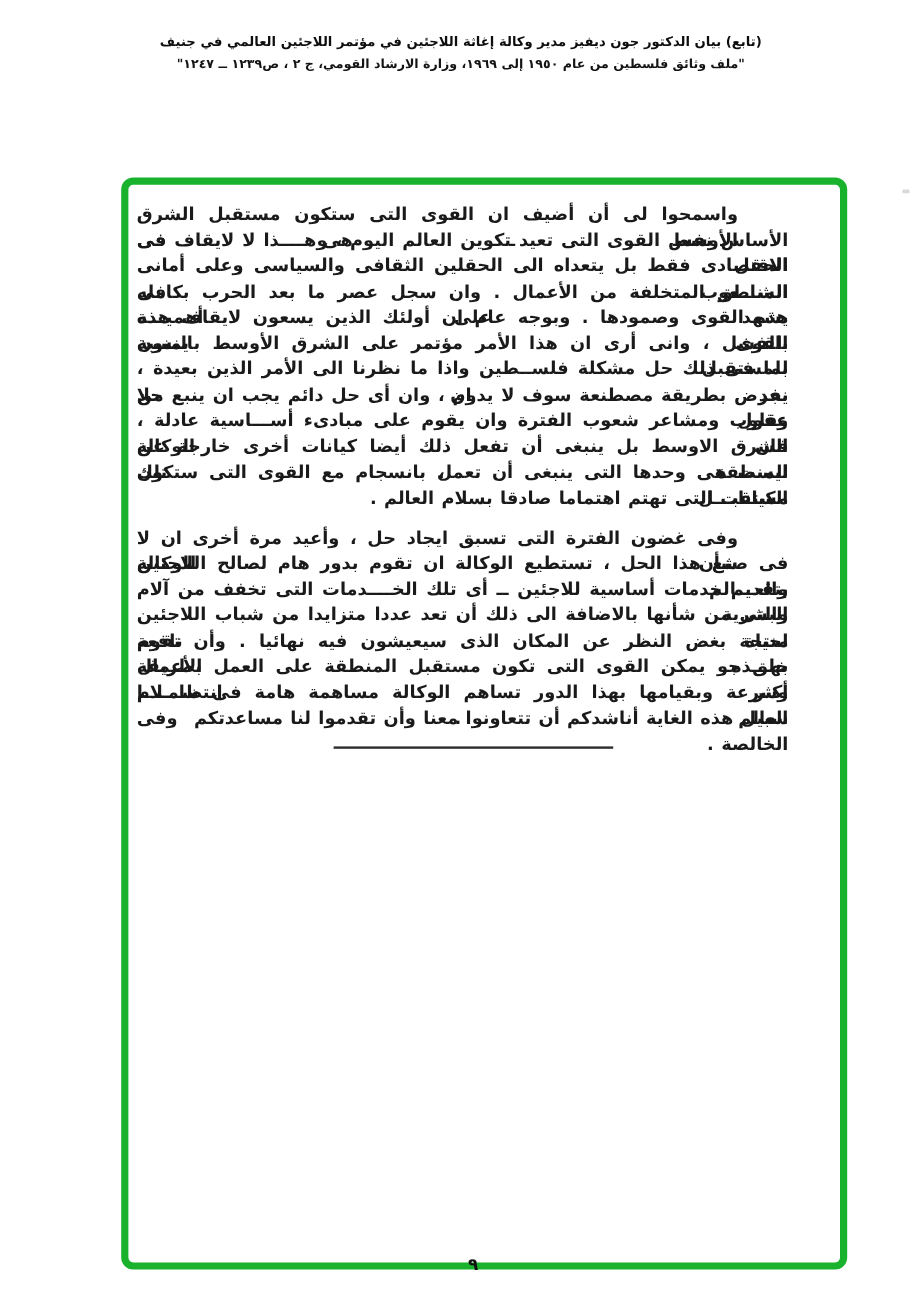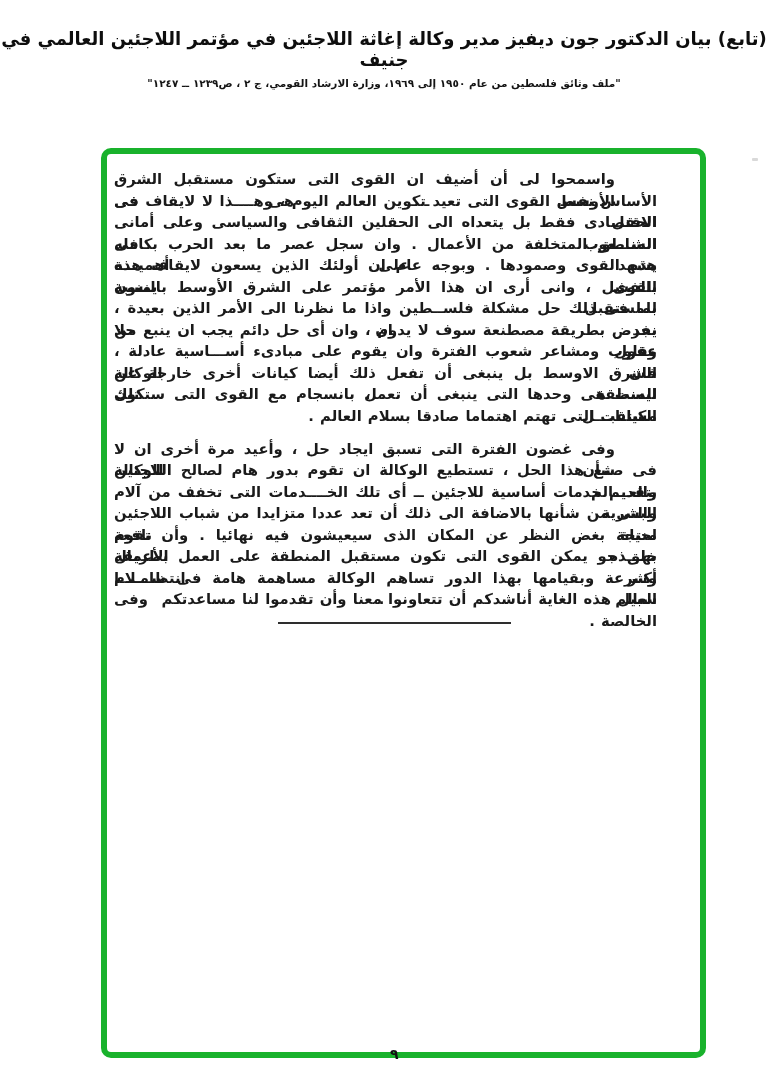--- a/index.html
+++ b/index.html
@@ -19,21 +19,21 @@
   
   .doc-header {
     position: absolute;
     top: 28px;
     left: 0;
     right: 0;
     text-align: center;
     direction: rtl;
   }
   .doc-title {
-    font-size: 18px;
+    font-size: 11px;
     font-weight: bold;
     color: #0e0e0e;
     letter-spacing: 0.2px;
   }
   .doc-source {
     margin-top: 7px;
     font-size: 10.5px;
     font-weight: bold;
     color: #141414;
   }

